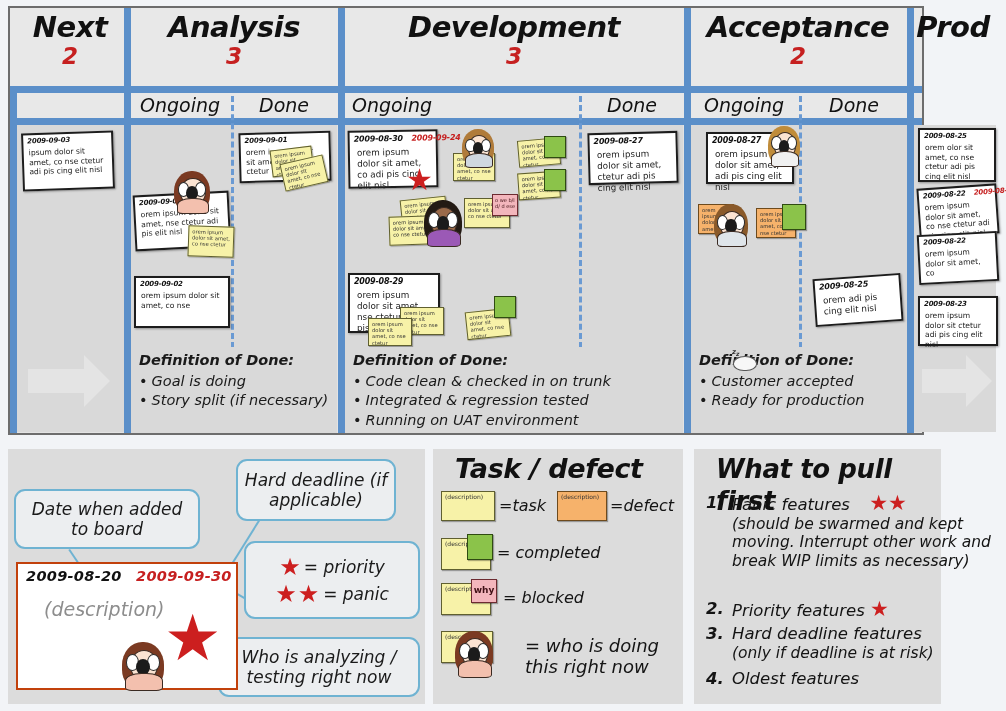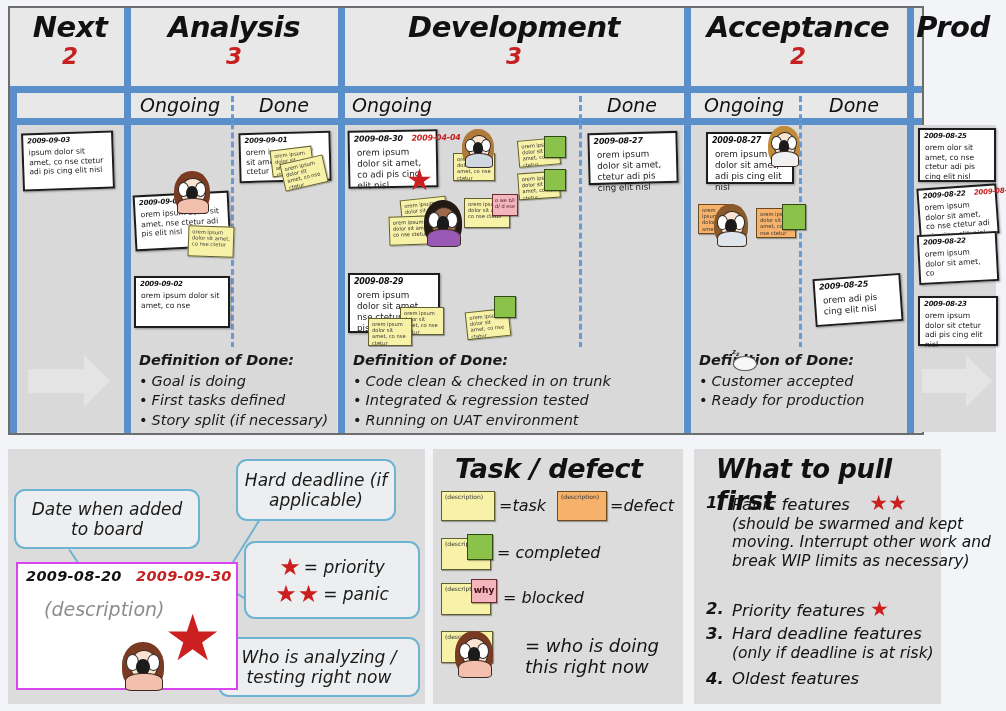--- a/index.html
+++ b/index.html
@@ -84,21 +84,21 @@
   .panel{position:absolute;background:#dcdcdc;}
   .panel h2{margin:0;font-size:27px;font-style:italic;font-weight:600;color:#111;
             line-height:32px;letter-spacing:-.4px;}
 
   .bubble{position:absolute;background:#eceef0;border:2px solid #6fb3d2;
           border-radius:11px;box-sizing:border-box;text-align:center;
           font-size:17px;font-style:italic;color:#1a1a1a;line-height:20px;
           display:flex;align-items:center;justify-content:center;}
   .lead{position:absolute;height:2px;background:#6fb3d2;transform-origin:0 0;}
 
-  .spec{position:absolute;background:#fff;border:2px solid #d946ef;box-sizing:border-box;}
+  .spec{position:absolute;background:#fff;border:2px solid #c2410c;box-sizing:border-box;}
   .spec .d1{position:absolute;left:8px;top:4px;font-size:14.5px;font-style:italic;
             font-weight:700;color:#111;letter-spacing:.3px;}
   .spec .d2{position:absolute;left:118px;top:4px;font-size:14.5px;font-style:italic;
             font-weight:700;color:#c62020;letter-spacing:.3px;}
   .spec .desc{position:absolute;left:26px;top:34px;font-size:19px;font-style:italic;
               color:#8d8d8d;}
 
   .tl-row{position:absolute;font-size:16px;font-style:italic;color:#141414;line-height:22px;}
   .tl-note{position:absolute;font-size:18px;font-style:italic;color:#141414;line-height:21px;}
 
@@ -212,21 +212,21 @@
         <span>2009-09-01</span>
       </div>
       <div class="body">orem ipsum dolor sit amet, co nse ctetur adi pis cing</div>
     </div>
     <div class="sticky" style="left:261px;top:140px;width:42px;height:27px;transform:rotate(-7deg);">orem ipsum dolor sit amet, co nse ctetur</div>
     <div class="sticky" style="left:272px;top:151px;width:44px;height:28px;transform:rotate(-13deg);">orem ipsum dolor sit amet, co nse ctetur</div>
 
     <div class="card big" style="left:338px;top:122px;width:90px;height:58px;transform:rotate(-1deg);">
       <div class="dates">
         <span>2009-08-30</span>
-        <span class="dl">2009-04-04</span>
+        <span class="dl">2009-09-24</span>
       </div>
       <div class="body">orem ipsum dolor sit amet, co adi pis cing elit nisl</div>
     </div>
     <div class="star" style="left:396px;top:157px;font-size:30px;">★</div>
 
     <div class="sticky" style="left:443px;top:145px;width:42px;height:28px;">orem ipsum dolor sit amet, co nse ctetur</div>
     <div class="av" style="left:452px;top:121px;width:32px;height:38px;">
       <div class="hair" style="background:#b07b3a;"></div>
       <div class="face"></div>
       <div class="eye l"></div>
@@ -328,21 +328,20 @@
       <div class="dates">
         <span>2009-08-23</span>
       </div>
       <div class="body">orem ipsum dolor sit ctetur adi pis cing elit nisl</div>
     </div>
 
     <div class="dod" style="left:121px;width:206px;">
       <span class="t">Definition of Done:</span>
       <ul>
         <li>Goal is doing</li>
-        <li>First tasks defined</li>
         <li>Story split (if necessary)</li>
       </ul>
     </div>
     <div class="dod" style="left:335px;width:338px;">
       <span class="t">Definition of Done:</span>
       <ul>
         <li>Code clean &amp; checked in on trunk</li>
         <li>Integrated &amp; regression tested</li>
         <li>Running on UAT environment</li>
       </ul>

